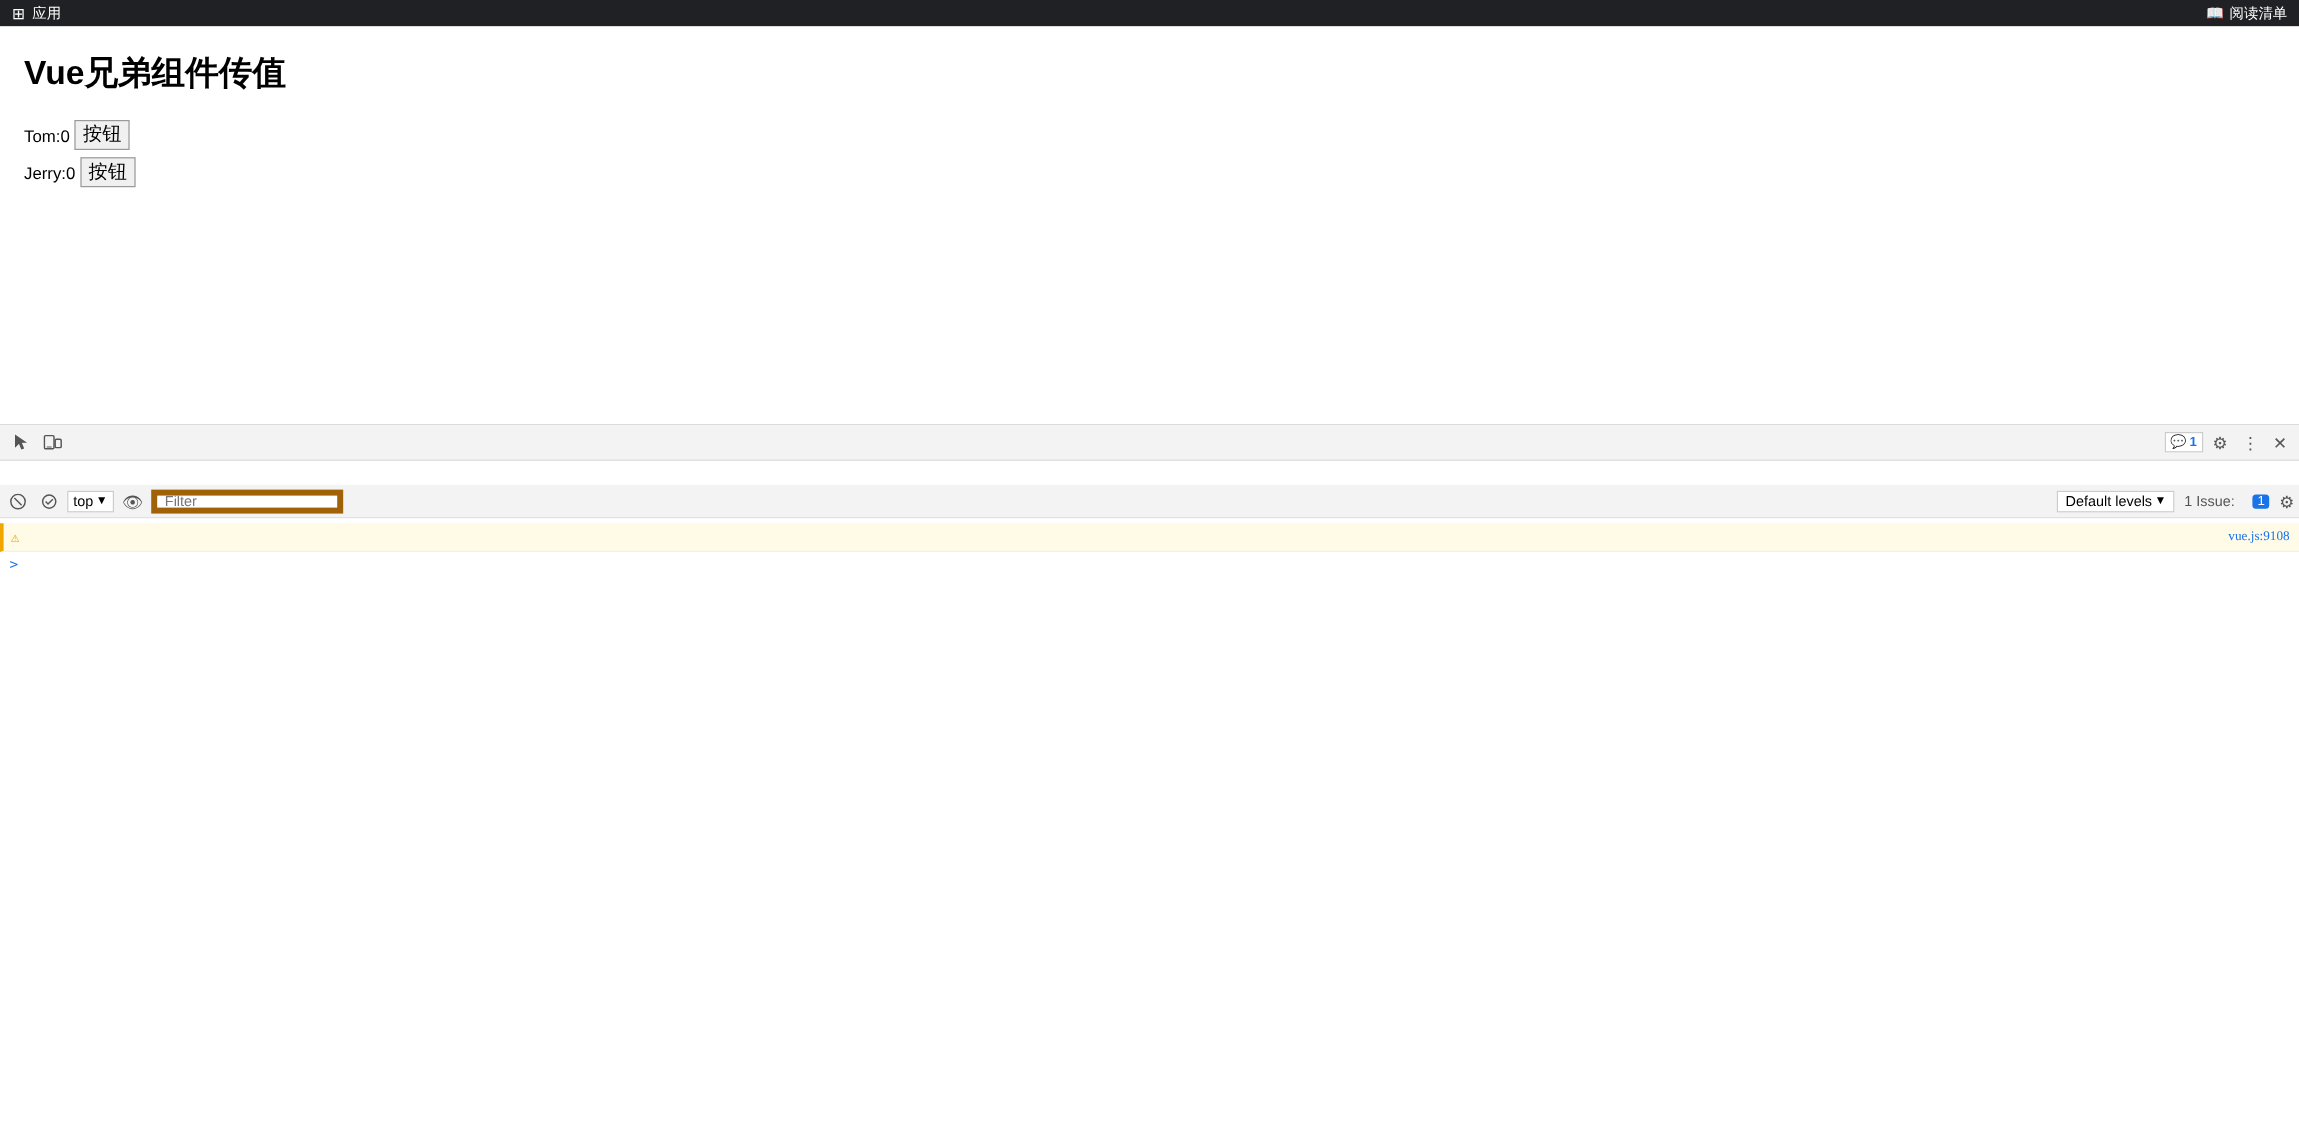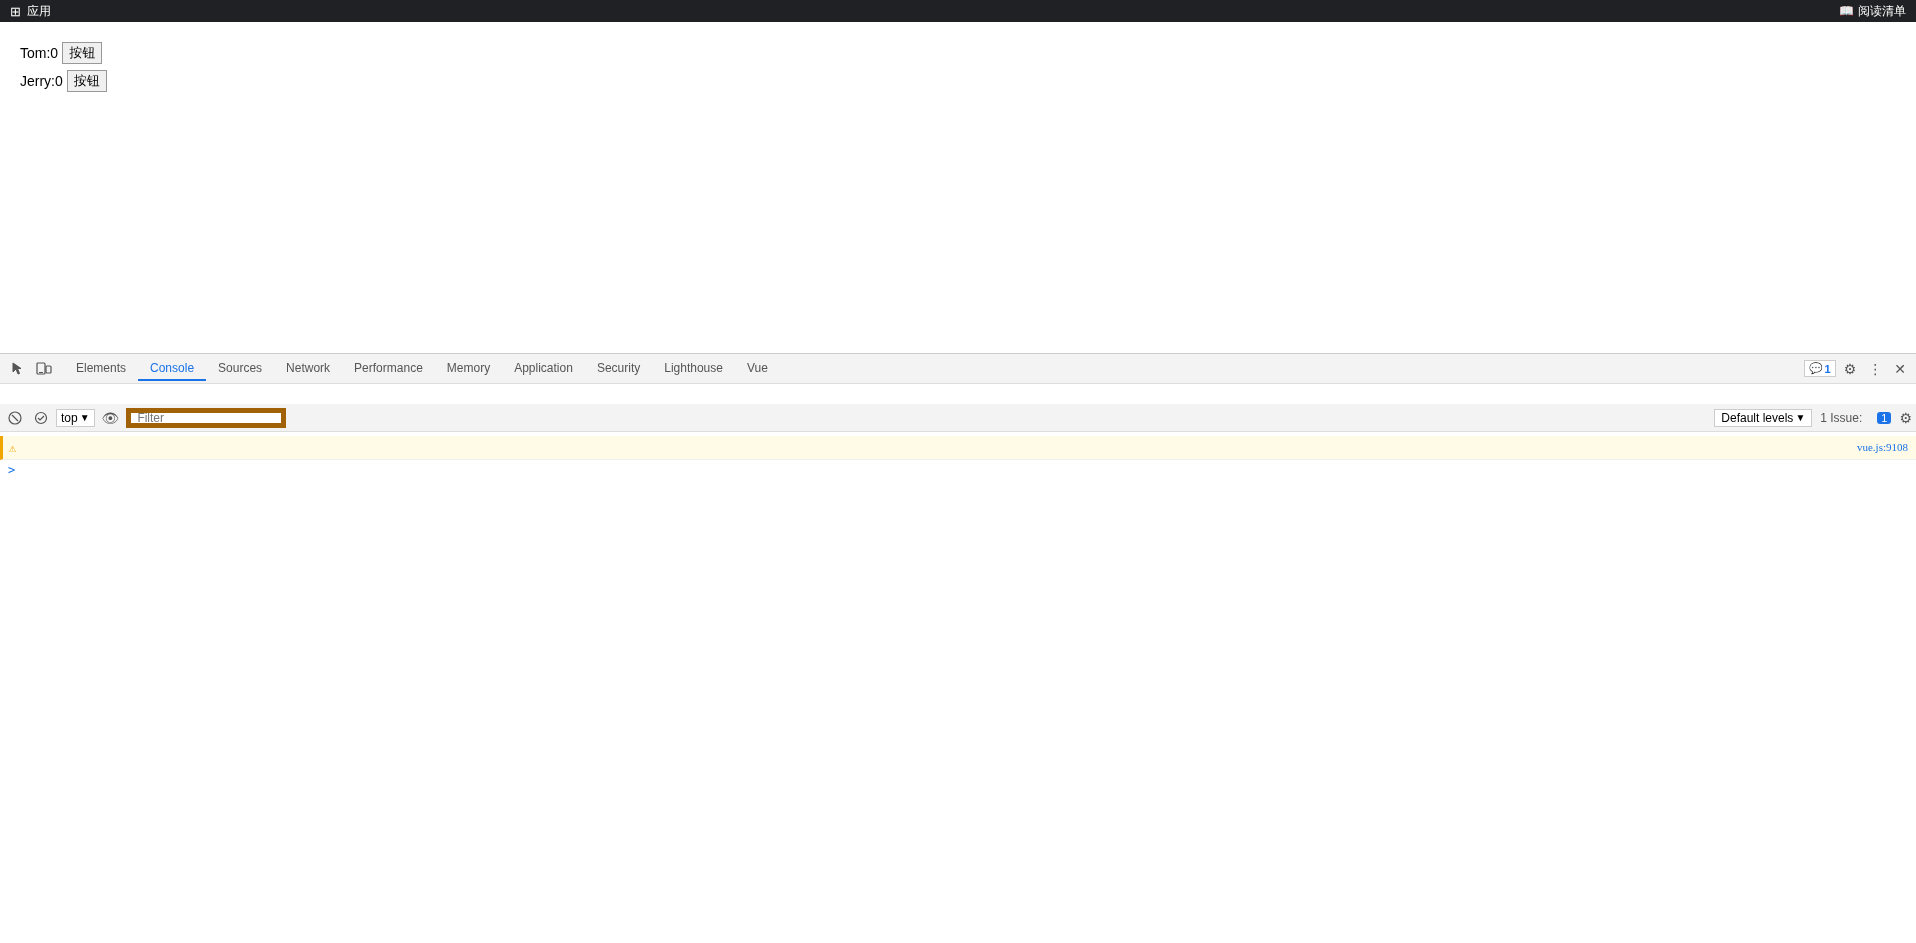--- a/index.html
+++ b/index.html
@@ -63,21 +63,21 @@
     .component-label {
       font-size: 14px;
       color: #000;
       margin-right: 2px;
     }
 
     .component-btn {
       border: 1px solid #999;
       background: #f0f0f0;
       padding: 1px 6px;
-      font-size: 13px;
+      font-size: 16px;
       cursor: pointer;
       margin-left: 2px;
     }
 
     
     .devtools {
       position: fixed;
       bottom: 0;
       left: 0;
       right: 0;
@@ -297,20 +297,21 @@
     <span style="font-size:13px;">⊞</span>
     <span>应用</span>
   </div>
   <div class="browser-topbar-right">
     <span>📖</span>
     <span>阅读清单</span>
   </div>
 </div>
 
 <div class="page-content">
+  <h1 class="page-title">Vue兄弟组件传值</h1>
   <div class="component-row">
     <span class="component-label">Tom:0</span>
     <button class="component-btn">按钮</button>
   </div>
   <div class="component-row">
     <span class="component-label">Jerry:0</span>
     <button class="component-btn">按钮</button>
   </div>
 </div>
 
@@ -324,32 +325,20 @@
       </svg>
     </button>
     <button class="devtools-icon-btn" title="Toggle device toolbar">
       <svg width="16" height="16" viewBox="0 0 16 16" fill="none">
         <rect x="1" y="2" width="8" height="11" rx="1" stroke="#555" stroke-width="1.2" fill="none"></rect>
         <rect x="10" y="5" width="5" height="7" rx="1" stroke="#555" stroke-width="1.2" fill="none"></rect>
         <line x1="3" y1="11.5" x2="7" y2="11.5" stroke="#555" stroke-width="1"></line>
       </svg>
     </button>
 
-    <div class="devtools-tabs" style="background:transparent; border-bottom:none; height:auto; gap:0; flex:1; display:flex; align-items:center;">
-      <div class="devtools-tab">Elements</div>
-      <div class="devtools-tab active">Console</div>
-      <div class="devtools-tab">Sources</div>
-      <div class="devtools-tab">Network</div>
-      <div class="devtools-tab">Performance</div>
-      <div class="devtools-tab">Memory</div>
-      <div class="devtools-tab">Application</div>
-      <div class="devtools-tab">Security</div>
-      <div class="devtools-tab">Lighthouse</div>
-      <div class="devtools-tab">Vue</div>
-    </div>
 
     <div class="devtools-right-icons">
       <div class="icon-box">
         <span style="color:#555;">💬</span>
         <span class="icon-num">1</span>
       </div>
       <button class="devtools-icon-btn">⚙</button>
       <button class="devtools-icon-btn">⋮</button>
       <button class="devtools-icon-btn">✕</button>
     </div>

